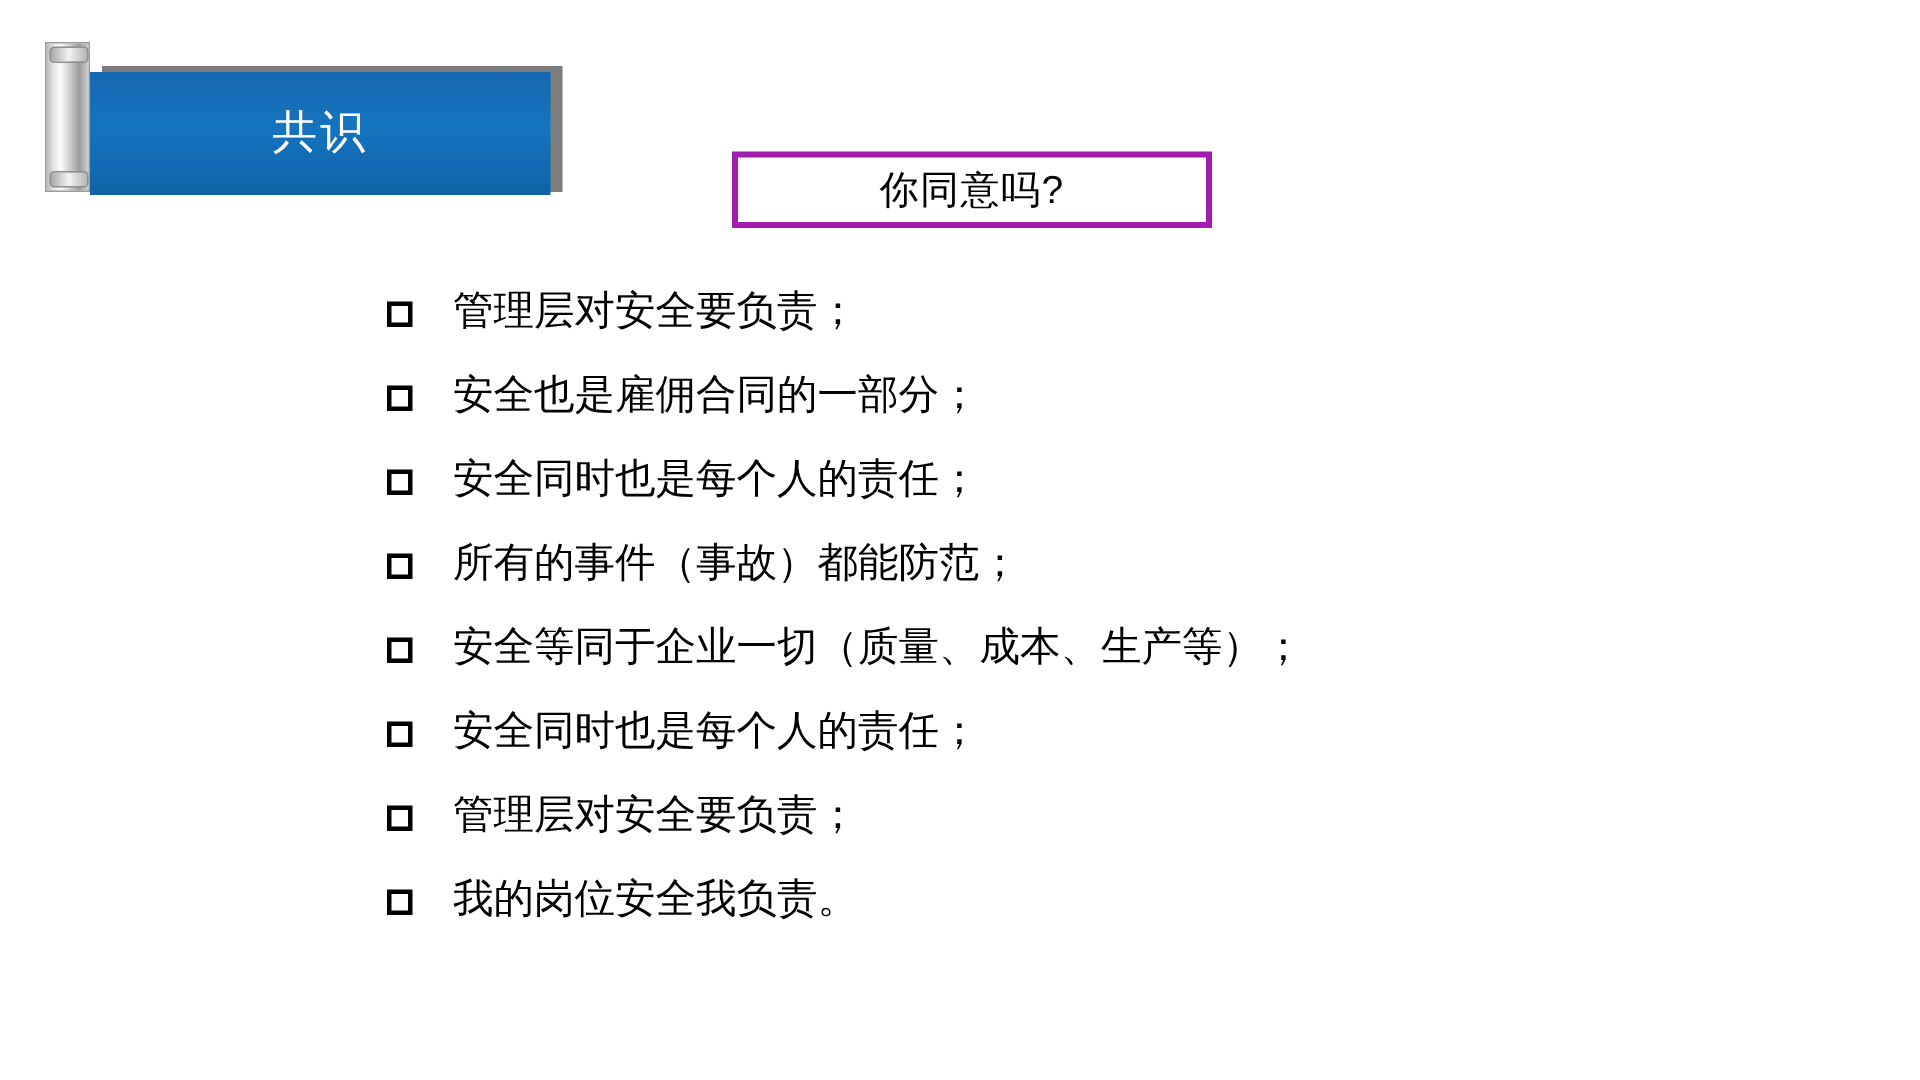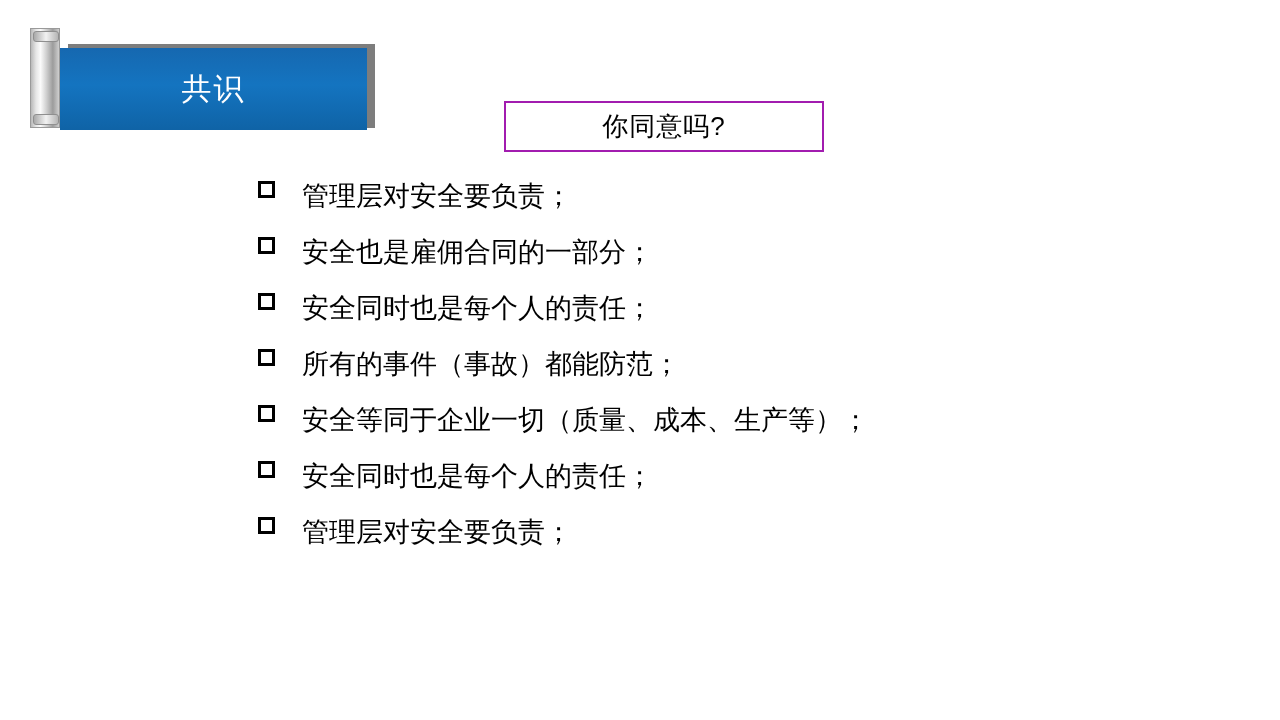--- a/index.html
+++ b/index.html
@@ -78,25 +78,25 @@
     border: 1px solid #8f8f8f;
     box-sizing: border-box;
     border-radius: 3px;
   }
   .scroll-roll-cap-top { top: 2px; }
   .scroll-roll-cap-bottom { bottom: 2px; }
 
   
   .question-box {
     position: absolute;
-    left: 504px;
+    left: 488px;
     top: 101px;
     width: 320px;
     height: 51px;
-    border: 2px solid #a21caf;
+    border: 4px solid #a21caf;
     background: #ffffff;
     display: flex;
     align-items: center;
     justify-content: center;
     box-sizing: border-box;
   }
   .question-text {
     font-size: 26px;
     color: #000000;
     letter-spacing: 1px;
@@ -104,21 +104,21 @@
 
   
   .bullet-list {
     position: absolute;
     left: 258px;
     top: 180px;
     width: 980px;
   }
   .bullet-item {
     display: flex;
-    align-items: flex-start;
+    align-items: center;
     height: 56px;
   }
   .bullet-marker {
     flex: 0 0 auto;
     width: 17px;
     height: 17px;
     border: 3px solid #000000;
     box-sizing: border-box;
     margin-right: 27px;
     position: relative;
@@ -173,15 +173,19 @@
       <span class="bullet-text">安全等同于企业一切（质量、成本、生产等）；</span>
     </div>
     <div class="bullet-item">
       <span class="bullet-marker"></span>
       <span class="bullet-text">安全同时也是每个人的责任；</span>
     </div>
     <div class="bullet-item">
       <span class="bullet-marker"></span>
       <span class="bullet-text">管理层对安全要负责；</span>
     </div>
+    <div class="bullet-item">
+      <span class="bullet-marker"></span>
+      <span class="bullet-text">我的岗位安全我负责。</span>
+    </div>
   </div>
 
 </div>
 
 </body></html>

